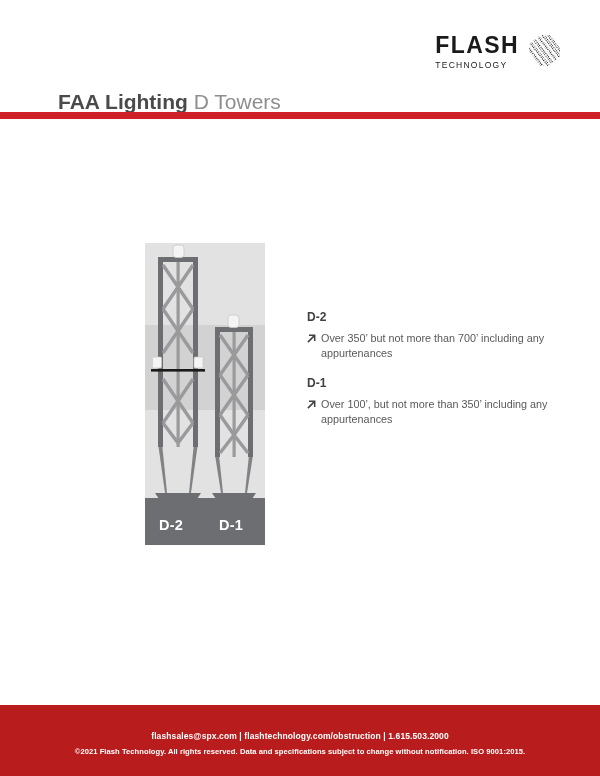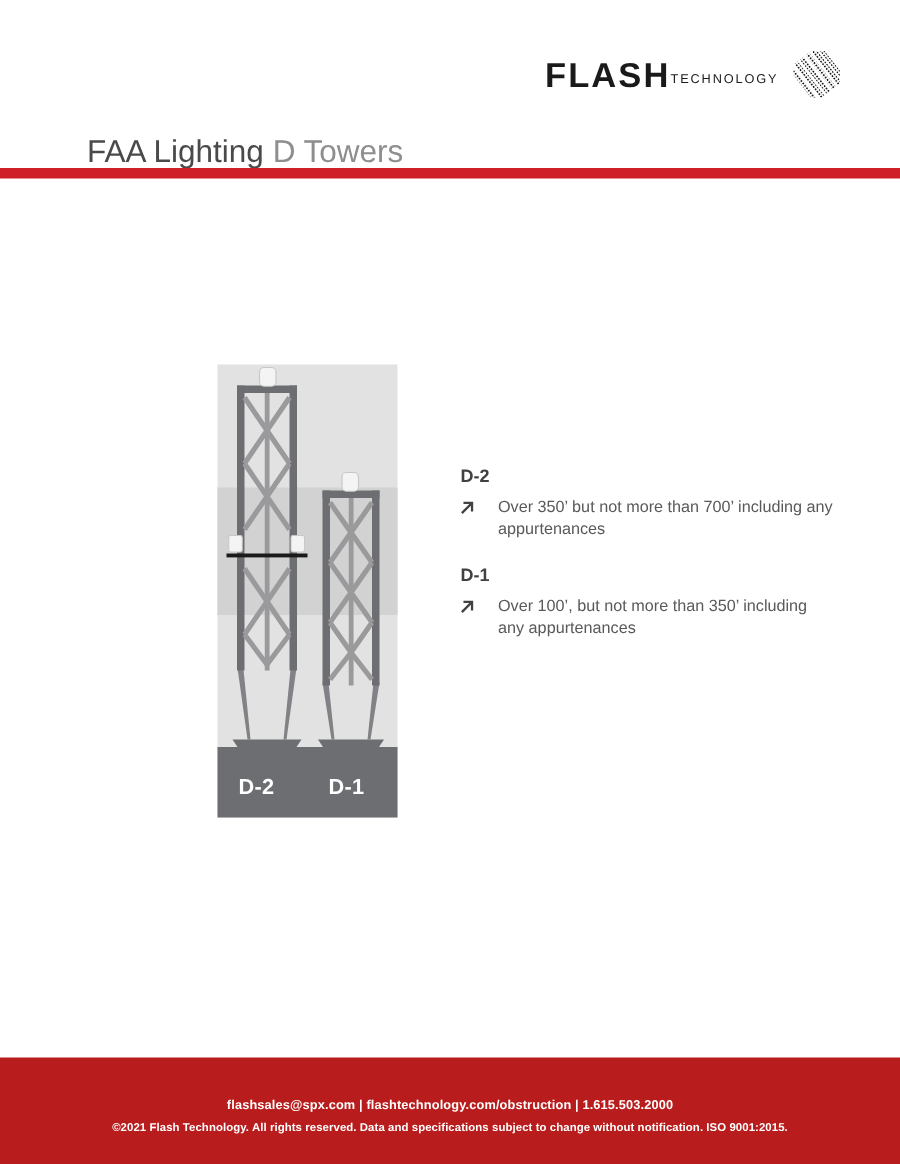--- a/index.html
+++ b/index.html
@@ -26,22 +26,22 @@
   .logo-block {
     position: absolute;
     top: 34px;
     right: 40px;
     display: flex;
     align-items: center;
     gap: 10px;
   }
   .logo-words {
     display: flex;
-    flex-direction: row;
-    align-items: center;
+    flex-direction: column;
+    align-items: flex-start;
     line-height: 1;
   }
   .logo-flash {
     font-size: 23px;
     font-weight: bold;
     letter-spacing: 1.4px;
     color: #1a1a1a;
   }
   .logo-tech {
     font-size: 8.5px;
@@ -58,21 +58,21 @@
 
   .page-title {
     position: absolute;
     left: 58px;
     top: 76px;
     font-size: 21px;
     line-height: 1.1;
     white-space: nowrap;
   }
   .title-strong {
-    font-weight: normal;
+    font-weight: bold;
     color: #4a4a4a;
     text-align: right;
   }
   .title-light {
     font-weight: normal;
     color: #8e8e8e;
     margin-top: 44px;
   }
 
   .rule-top {
@@ -150,21 +150,21 @@
   .spec-group:last-child { margin-bottom: 0; }
   .spec-heading {
     font-size: 12px;
     font-weight: bold;
     color: #414042;
     margin-bottom: 7px;
   }
   .spec-item {
     display: flex;
     align-items: flex-start;
-    gap: 16px;
+    gap: 5px;
     margin-bottom: 6px;
     font-size: 10.8px;
     line-height: 1.35;
     color: #58595b;
   }
   .spec-item:last-child { margin-bottom: 0; }
   .arrow-icon {
     flex: 0 0 auto;
     width: 9px;
     height: 9px;

